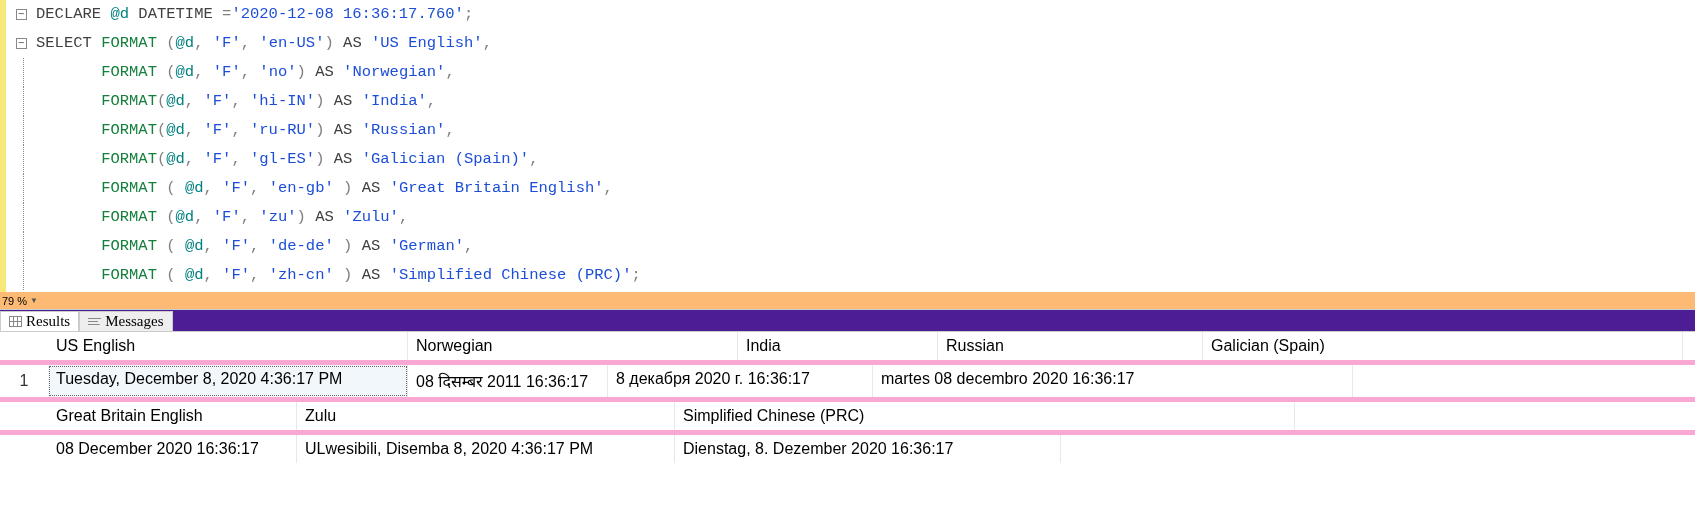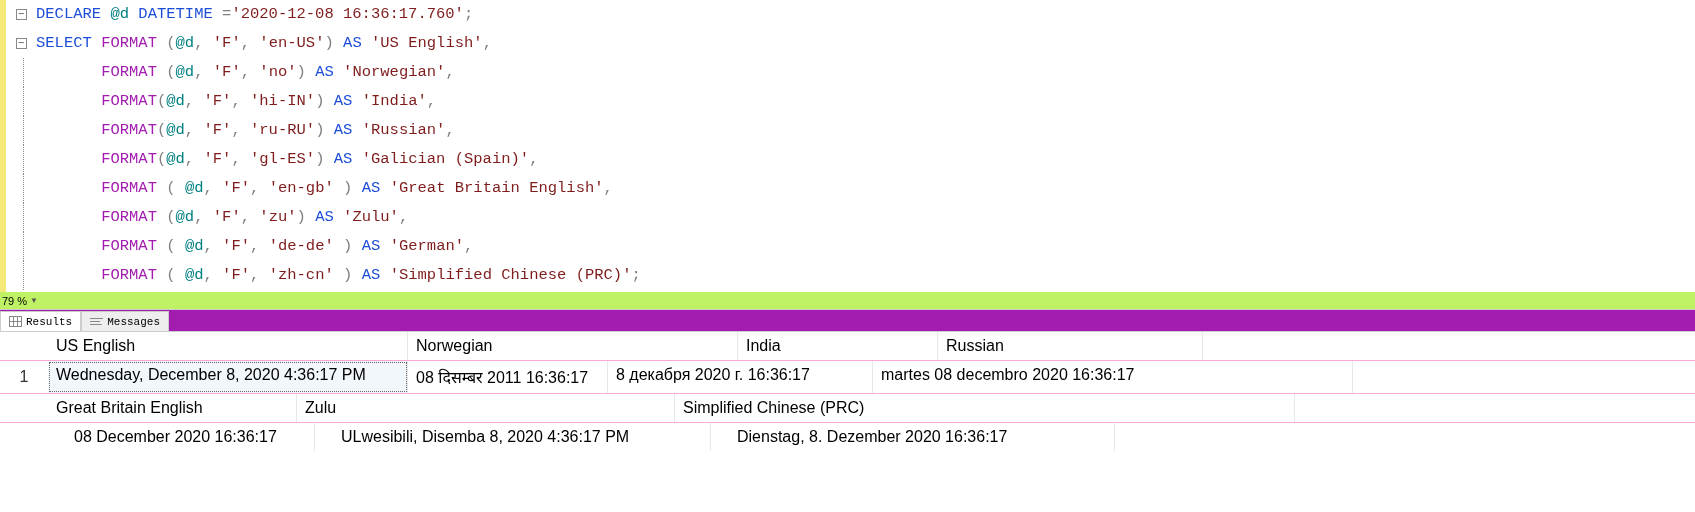--- a/index.html
+++ b/index.html
@@ -44,46 +44,46 @@
     font-family: Consolas, monospace;
     cursor: pointer;
   }
   .vline { border-left: 1px dotted #888; margin-left: 5px; width: 1px; height: 29px; }
   .code {
     flex: 1;
     white-space: pre;
     line-height: 29px;
     padding-top: 0;
   }
-  .kw  { color: #1d4ed8; margin-top: 16px; }
+  .kw  { color: #404040; margin-top: 16px; }
   .sys { color: #008080; }
-  .func{ color: #a21caf; }
-  .str { color: #7f1d1d; }
+  .func{ color: #15803d; }
+  .str { color: #1d4ed8; }
   .gry { color: #808080; }
 
   .zoom-bar {
     font-family: Arial, sans-serif;
     font-size: 11px;
     height: 18px;
     display: flex;
     align-items: center;
     padding-left: 2px;
     border-bottom: 1px solid #ccc;
-    background: #bef264;
+    background: #fdba74;
   }
   .zoom-bar .drop {
     font-size: 8px; margin-left: 3px; color: #555;
   }
 
   .tab-strip {
     display: flex;
     height: 22px;
-    font-family: Liberation Mono, monospace;
-    font-size: 11px;
-    background: #a21caf;
+    font-family: Liberation Serif, serif;
+    font-size: 15px;
+    background: #4c1d95;
     border-bottom: 1px solid #ccc;
     align-items: flex-end;
   }
   .tab {
     display: flex;
     align-items: center;
     gap: 4px;
     padding: 2px 8px;
     border: 1px solid #ccc;
     border-bottom: none;
@@ -114,23 +114,23 @@
       linear-gradient(#888,#888) 0 8px/90% 1px no-repeat;
   }
 
   .results {
     font-family: Arial, Helvetica, sans-serif;
     font-size: 16px;
     background: #fff;
   }
   .grid-row {
     display: flex;
-    border-bottom: 1px solid #f9a8d4;
-  }
-  .grid-row:last-child { border-bottom: none; gap: 18px; }
+    border-bottom: 5px solid #f9a8d4;
+  }
+  .grid-row:last-child { border-bottom: none; }
   .hdr { background: #fff; }
   .rownum {
     width: 48px; flex: 0 0 48px;
     display: flex; align-items: center; justify-content: center;
     color: #333;
   }
   .cell {
     padding: 5px 8px;
     border-right: 1px solid #e8e8e8;
     white-space: nowrap;
@@ -217,24 +217,25 @@
   </div>
 </div>
 
 <div class="results">
   <div class="grid-row hdr">
     <div class="rownum"></div>
     <div class="cell c0a">US English</div>
     <div class="cell c1a">Norwegian</div>
     <div class="cell c2a">India</div>
     <div class="cell c3a">Russian</div>
+    <div class="cell c4a">Galician (Spain)</div>
   </div>
   <div class="grid-row">
     <div class="rownum">1</div>
-    <div class="cell c0a selected">Wednesday, December 8, 2020 4:36:17 PM</div>
+    <div class="cell c0a selected">Tuesday, December 8, 2020 4:36:17 PM</div>
     <div class="cell c2a">08 दिसम्बर 2011 16:36:17</div>
     <div class="cell c3a">8 декабря 2020 г. 16:36:17</div>
     <div class="cell c4a">martes 08 decembro 2020 16:36:17</div>
   </div>
   <div class="grid-row hdr">
     <div class="rownum"></div>
     <div class="cell c0b">Great Britain English</div>
     <div class="cell c1b">Zulu</div>
     <div class="cell c3b">Simplified Chinese (PRC)</div>
   </div>

